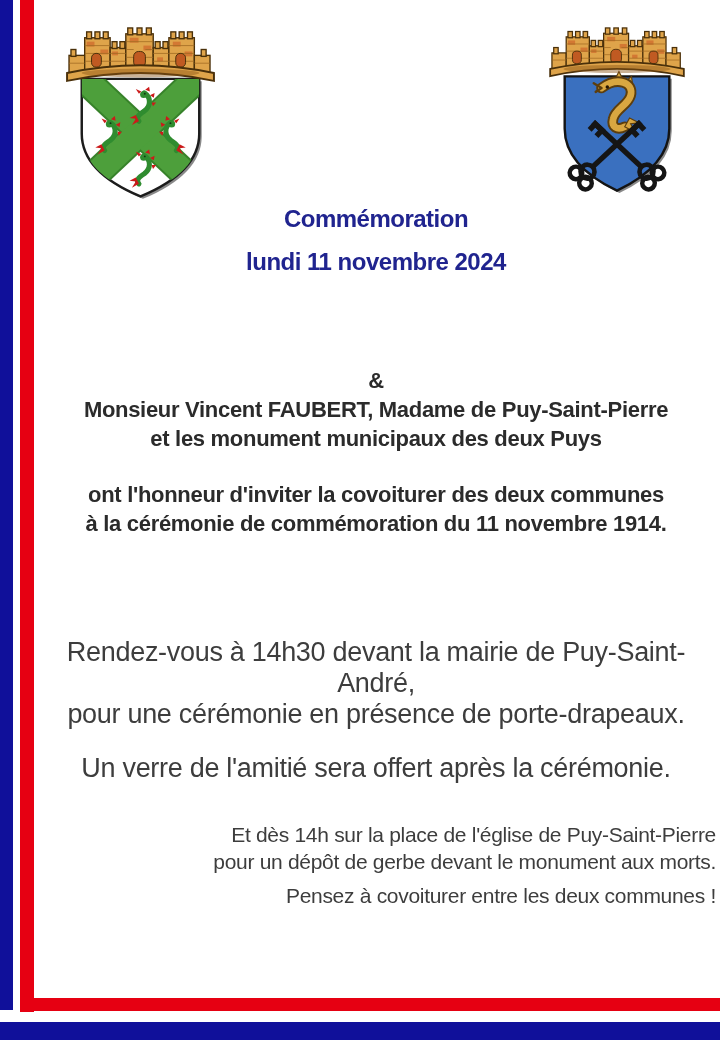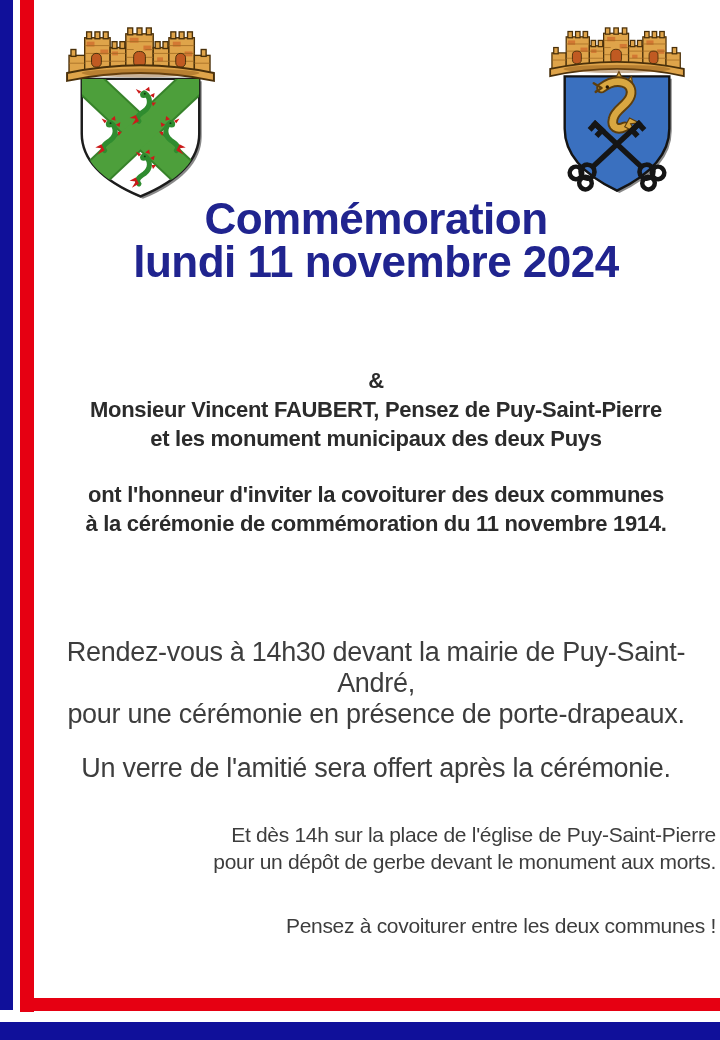--- a/index.html
+++ b/index.html
@@ -13,38 +13,38 @@
   .stripe-red-v{left:20px;top:0;width:14px;height:1012px;background:var(--border-red,#e60012);}
   .band-red-h{left:20px;right:0;top:998px;height:13px;background:var(--border-red,#e60012);}
   .band-blue-h{left:0;right:0;top:1022px;height:18px;background:var(--border-blue,#10109a);}
   
   .arms{position:absolute;}
   .arms-left{left:62px;top:26px;width:157px;height:188px;}
   .arms-right{left:549px;top:26px;width:136px;height:186px;}
   
   .content{position:absolute;left:36px;width:680px;text-align:center;}
   .title{
-    top:197px;color:var(--title-blue,#20248f);font-size:44px;font-weight:bold;
+    top:197px;color:var(--title-blue,#20248f);font-size:24px;font-weight:bold;
     line-height:43px;letter-spacing:-0.5px;
   }
   .block-bold{
     top:366px;color:var(--text-dark,#2b2b2b);font-size:22px;font-weight:bold;
     line-height:29px;letter-spacing:-0.3px;
   }
   .para2{margin-top:27px;}
   .block-details{
     top:637px;color:var(--text-gray,#3d3d3d);font-size:27px;font-weight:400;
     line-height:31px;letter-spacing:-0.3px;
   }
   .details-footer{margin-top:23px;}
   .block-secondary{
     top:821px;color:var(--text-gray,#3d3d3d);font-size:21px;font-weight:400;
     line-height:27px;letter-spacing:-0.3px;text-align:right;
   }
-  .secondary-footer{margin-top:37px;}
+  .secondary-footer{margin-top:7px;}
 </style>
 </head>
 <body>
 
 <div class="page">
 
   <div class="stripe stripe-blue-v"></div>
   <div class="stripe stripe-red-v"></div>
   <div class="stripe band-red-h"></div>
   <div class="stripe band-blue-h"></div>
@@ -155,21 +155,21 @@
     <use href="#crownG" transform="translate(1,2) scale(0.92)"></use>
   </svg>
 
   <div class="content title">
     <div>Commémoration</div>
     <div>lundi 11 novembre 2024</div>
   </div>
 
   <div class="content block-bold">
     <div>&amp;</div>
-    <div>Monsieur Vincent FAUBERT, Pensez de Puy-Saint-Pierre</div>
+    <div>Monsieur Vincent FAUBERT, Madame de Puy-Saint-Pierre</div>
     <div>et les monument municipaux des deux Puys</div>
     <div class="para2">
       <div>ont l'honneur d'inviter la covoiturer des deux communes</div>
       <div>à la cérémonie de commémoration du 11 novembre 1914.</div>
     </div>
   </div>
 
   <div class="content block-details">
     <div>Rendez-vous à 14h30 devant la mairie de Puy-Saint-André,</div>
     <div>pour une cérémonie en présence de porte-drapeaux.</div>

